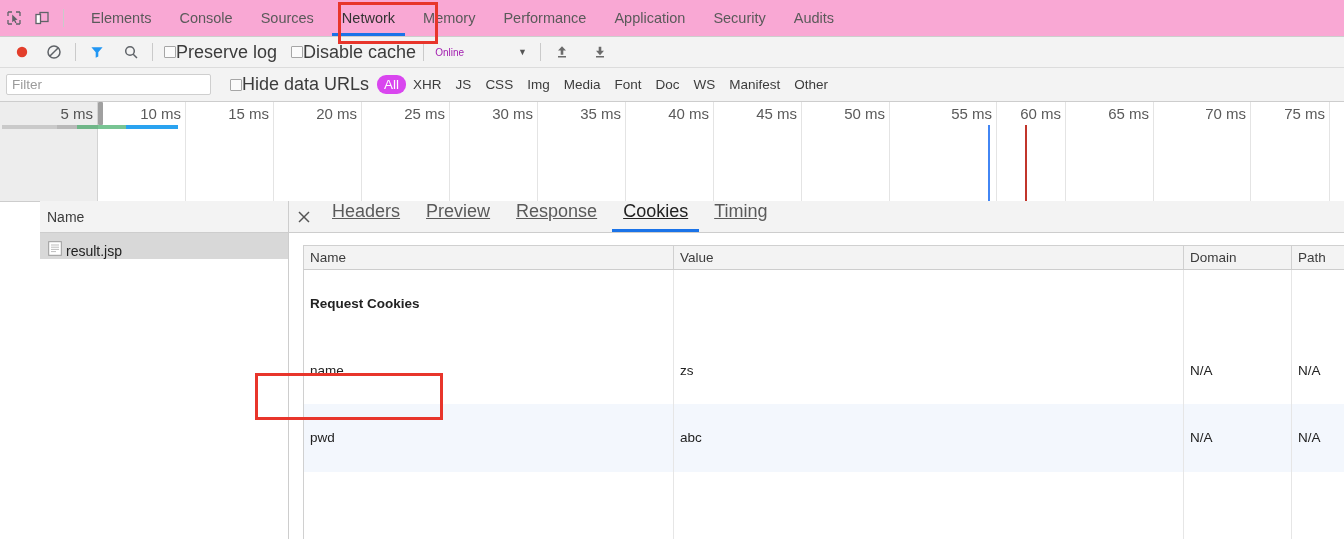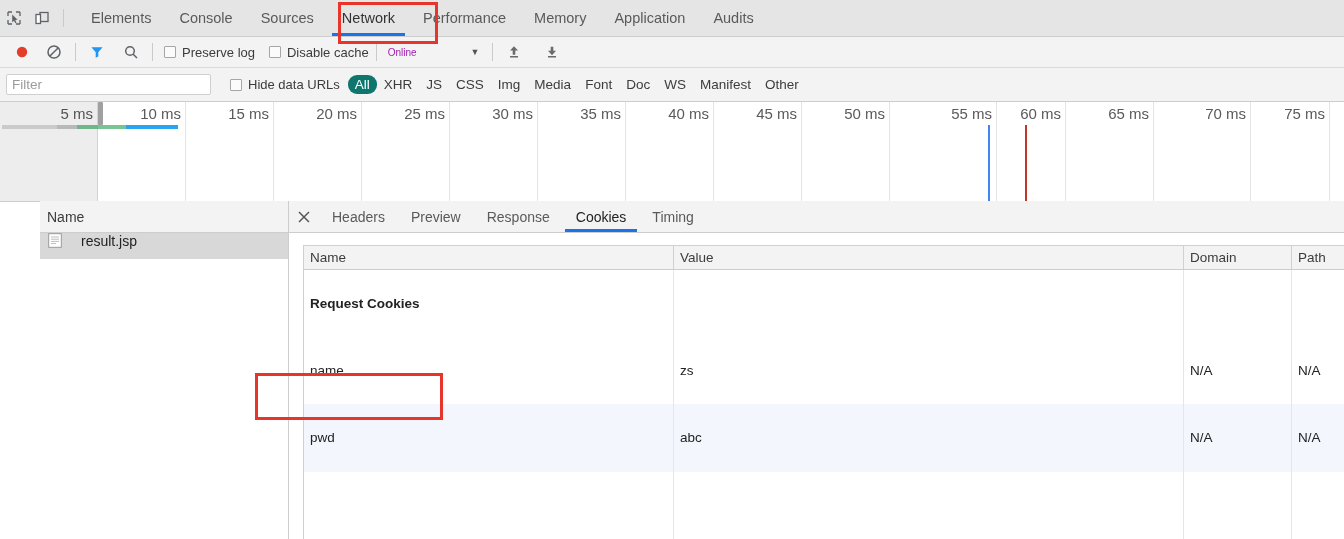--- a/index.html
+++ b/index.html
@@ -18,21 +18,21 @@
     overflow: hidden;
     background: #ffffff;
     color: #303030;
   }
 
   
   .tabbar {
     position: absolute;
     left: 0; top: 0;
     width: 1344px; height: 37px;
-    background: #e5e5e5;
+    background: #f9a8d4;
     border-bottom: 1px solid #cdcdcd;
     display: flex;
     align-items: center;
     box-sizing: border-box;
   }
   .icon-btn {
     width: 28px; height: 28px;
     display: flex; align-items: center; justify-content: center;
     cursor: pointer;
   }
@@ -91,22 +91,21 @@
     border: 1px solid #a6a6a6;
     background: #fbfbfb;
     border-radius: 1px;
     box-sizing: border-box;
     display: inline-block;
     flex: 0 0 auto;
   }
   .cb-label {
     display: flex;
     align-items: center;
-    gap: 6px;
-    font-size: 13px;
+    font-size: 18px;
     color: #3c3c3c;
     cursor: pointer;
     white-space: nowrap;
   }
   .throttle {
     font-size: 10px;
     color: #a21caf;
     padding: 0 4px;
     cursor: pointer;
     white-space: nowrap;
@@ -151,21 +150,21 @@
     color: #3c3c3c;
     margin-left: 8px;
   }
   .type-chip {
     padding: 2px 7px;
     border-radius: 9px;
     cursor: pointer;
     white-space: nowrap;
   }
   .type-chip.active {
-    background: #0f766e;
+    background: #d946ef;
     color: #ffffff;
   }
 
   
   .overview {
     position: absolute;
     left: 0; top: 102px;
     width: 1344px; height: 99px;
     background: #ffffff;
     border-bottom: 1px solid #cdcdcd;
@@ -232,22 +231,22 @@
     display: flex;
     align-items: center;
     padding-left: 7px;
     font-size: 14px;
     color: #3c3c3c;
     box-sizing: border-box;
   }
   .np-row {
     height: 26px;
     display: flex;
-    align-items: flex-start;
-    gap: 19px;
+    align-items: flex-end;
+    gap: 4px;
     padding-left: 8px;
     font-size: 14px;
     color: #222;
     cursor: pointer;
     box-sizing: border-box;
   }
   .np-row.selected { background: #d8d8d8; }
 
   .detail {
     flex: 1 1 auto;
@@ -268,26 +267,26 @@
   }
   .dt-close {
     width: 30px;
     display: flex; align-items: center; justify-content: center;
     cursor: pointer;
     color: #555;
   }
   .dt-tab {
     position: relative;
     display: flex;
-    align-items: center;
     padding: 0 13px;
-    font-size: 14px;
+    font-size: 18px;
     color: #5a5a5a;
     cursor: pointer;
     white-space: nowrap;
+    text-decoration: underline;
   }
   .dt-tab.active { color: #222; }
   .dt-tab.active::after {
     content: "";
     position: absolute;
     left: 2px; right: 2px; bottom: 0;
     height: 3px;
     background: #1a73e8;
   }
 
@@ -370,27 +369,30 @@
       <div class="tab">
           <span>Console</span>
         </div>
       <div class="tab">
           <span>Sources</span>
         </div>
       <div class="tab active">
           <span>Network</span>
         </div>
       <div class="tab">
+          <span>Memory</span>
+        </div>
+      <div class="tab">
           <span>Performance</span>
         </div>
       <div class="tab">
-          <span>Memory</span>
-        </div>
-      <div class="tab">
           <span>Application</span>
+        </div>
+      <div class="tab">
+          <span>Security</span>
         </div>
       <div class="tab">
           <span>Audits</span>
         </div>
     </div>
   </div>
 
   <div class="toolbar">
     <div class="icon-btn" style="margin-left:8px">
       <svg width="16" height="16" viewBox="0 0 16 16">

